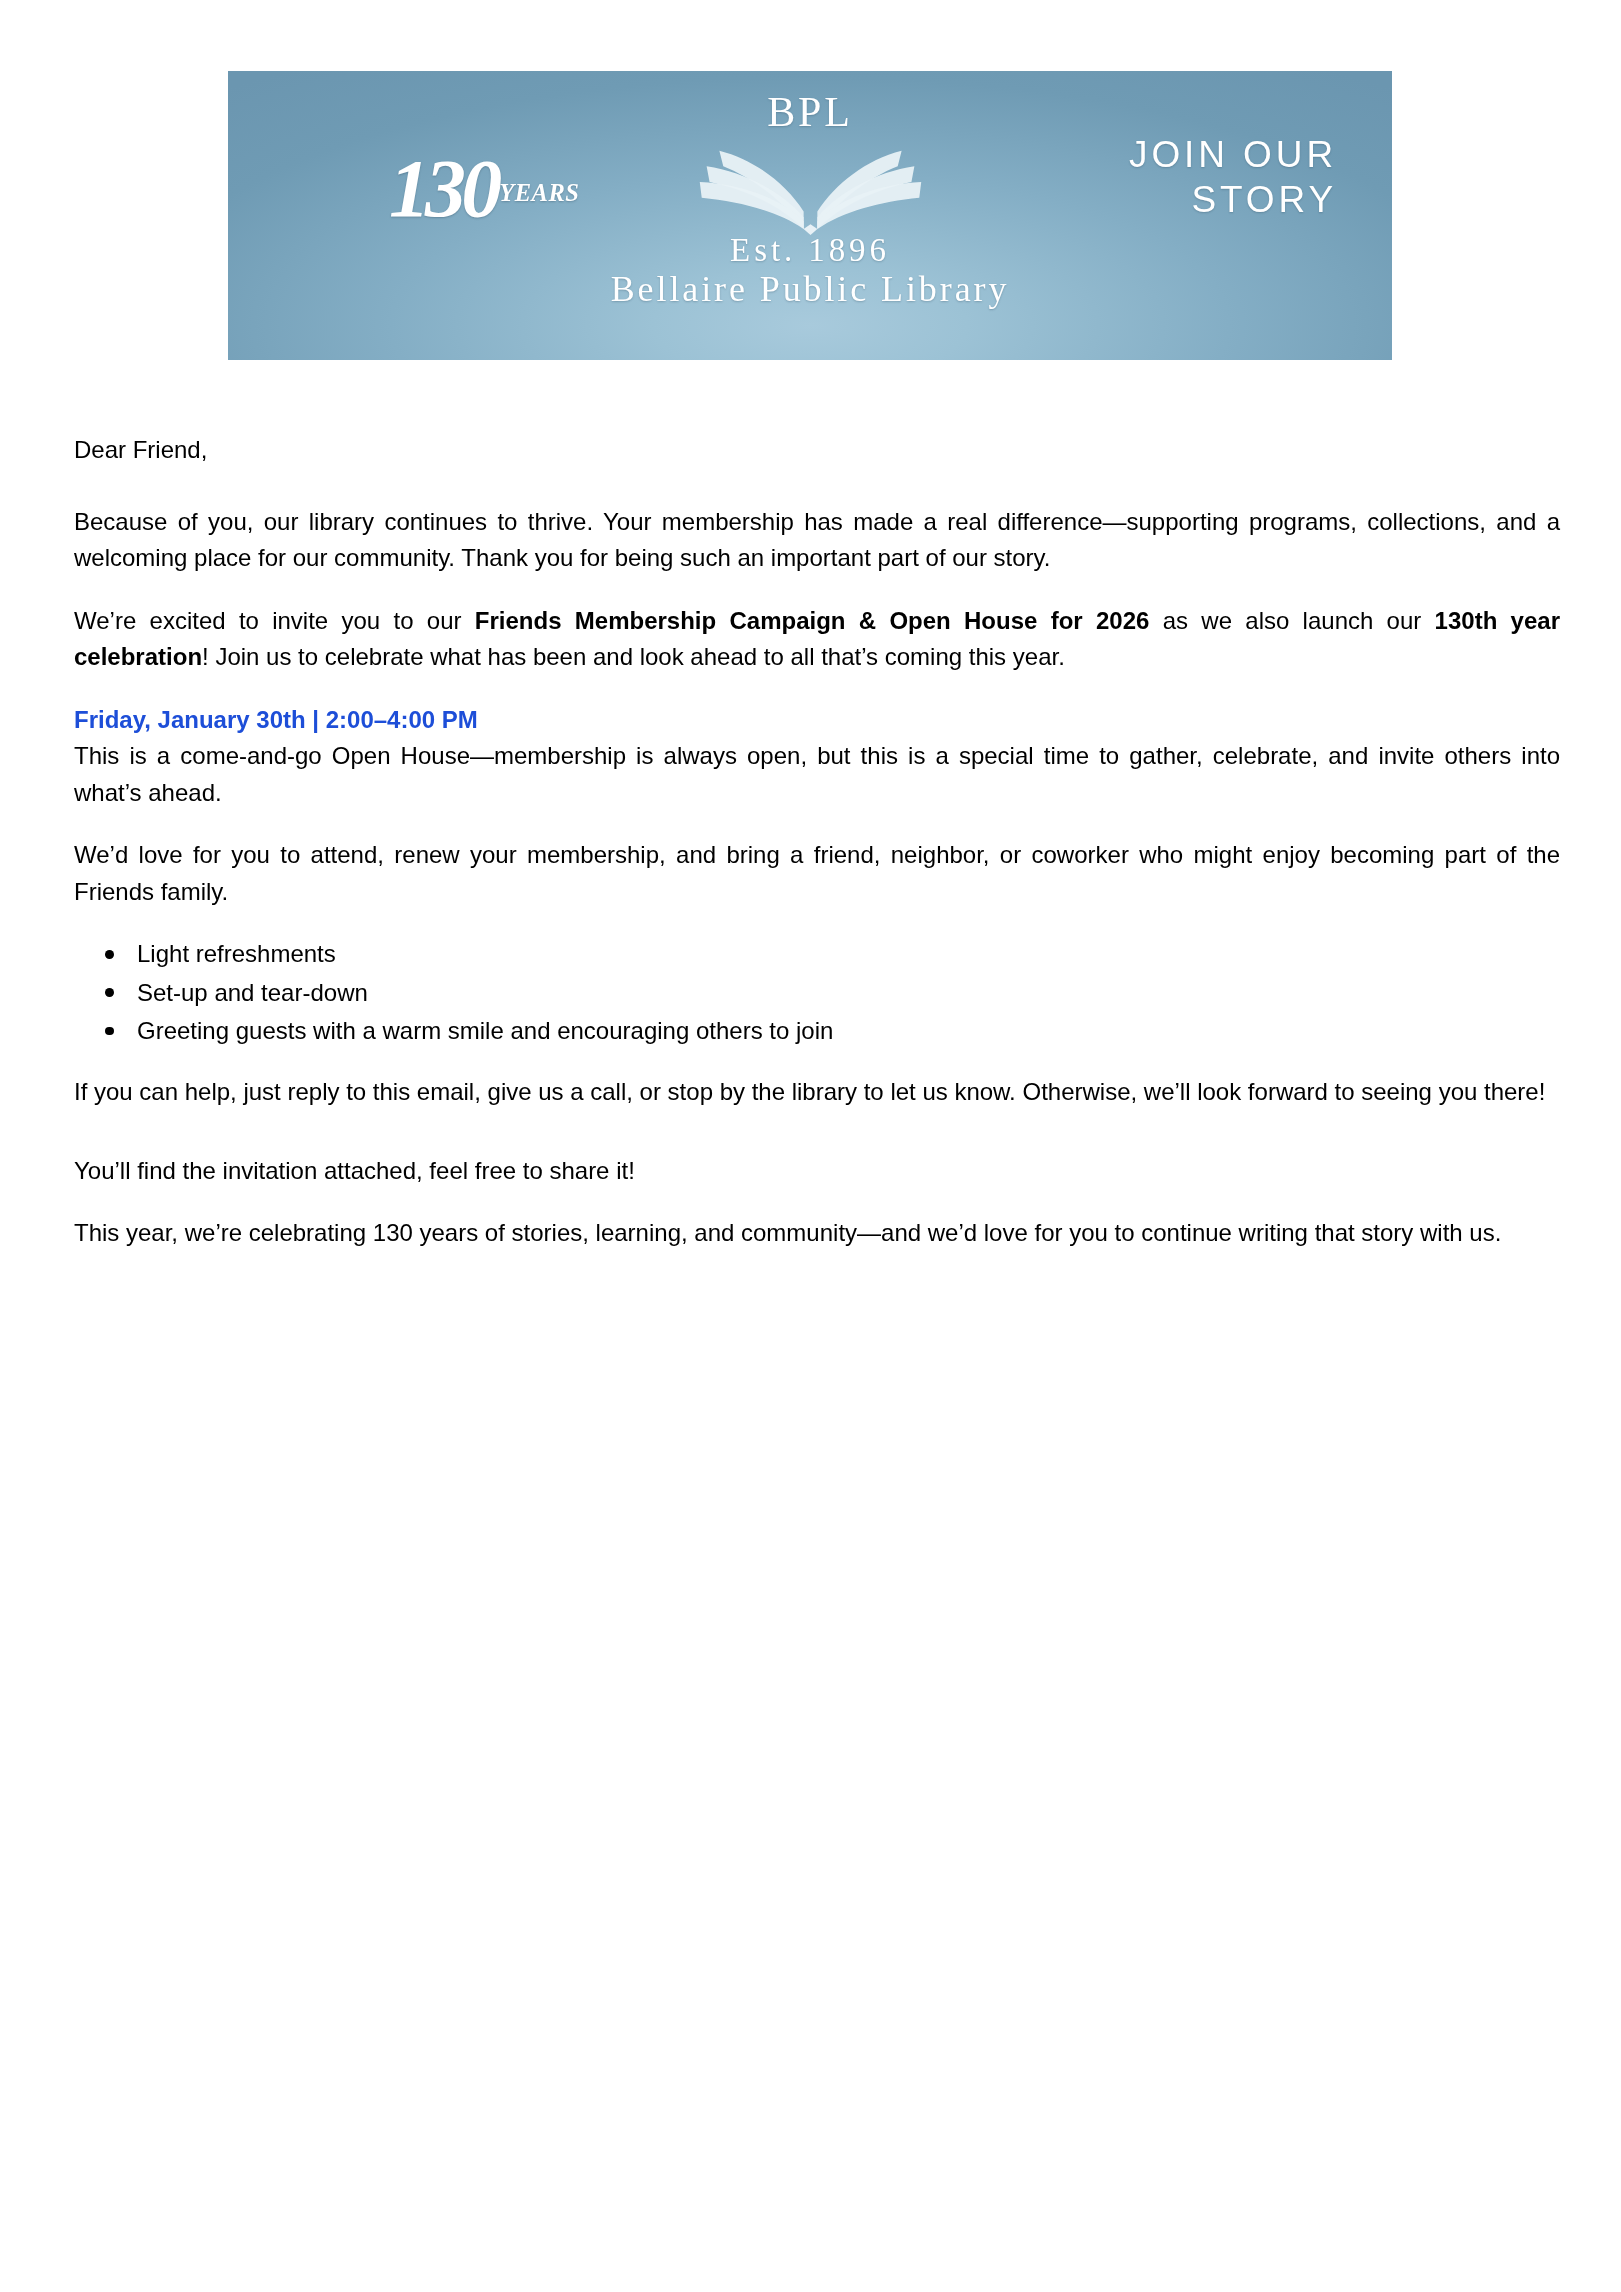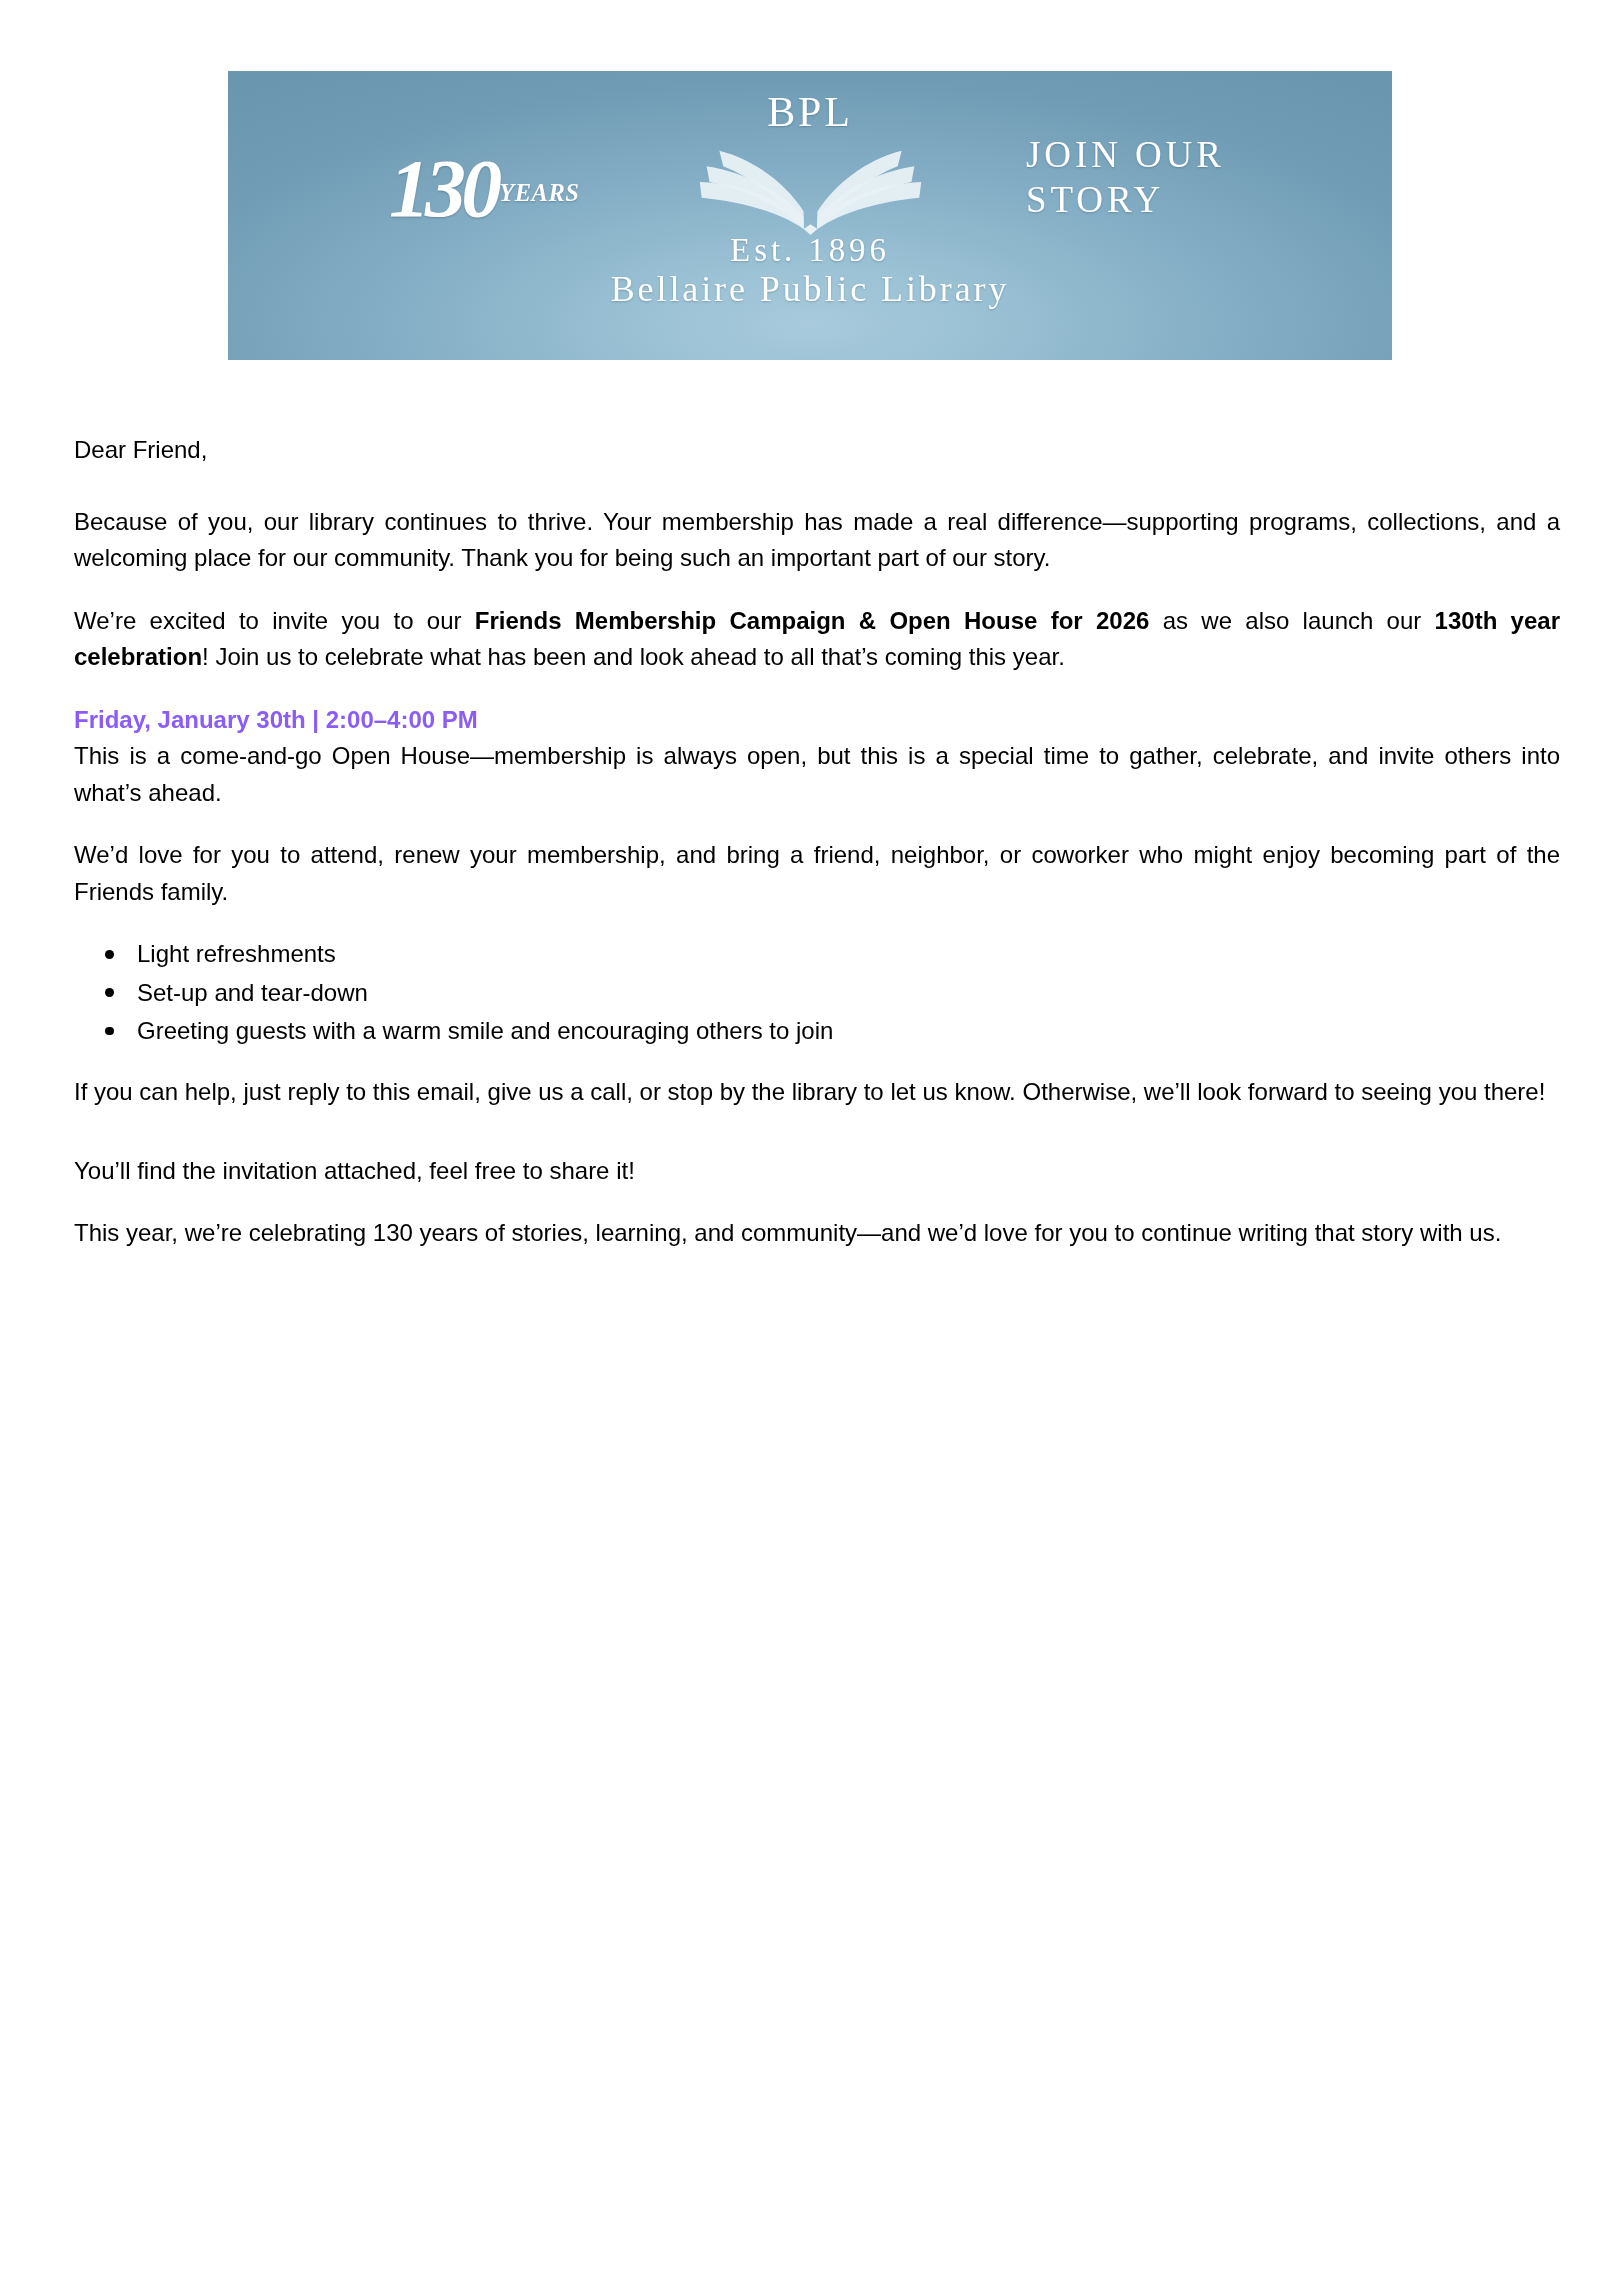--- a/index.html
+++ b/index.html
@@ -100,25 +100,25 @@
     font-size: 36px;
     letter-spacing: 2.9px;
     line-height: 1.12;
     color: #ffffff;
     text-shadow: 0 1px 2px rgba(40,70,90,0.30);
   }
 
   
   .join-story {
     position: absolute;
-    right: 72px;
+    right: 55px;
     top: 61px;
     width: 294px;
-    text-align: left;
-    font-family: Liberation Serif, serif;
+    text-align: right;
+    font-family: Liberation Sans, sans-serif;
     font-size: 37px;
     line-height: 1.22;
     letter-spacing: 3.9px;
     color: #ffffff;
     text-shadow: 0 1px 2px rgba(40,70,90,0.30);
   }
 
   
   .letter {
     position: absolute;
@@ -137,21 +137,21 @@
   .p.tight { margin-bottom: 0; }
   .p.salutation { margin-bottom: 35px; }
   .p.no-justify { text-align: left; margin-top: 42px; }
   .bold { font-weight: 700; }
 
   .date-line {
     font-size: 24px;
     line-height: 1.53;
     font-weight: 700;
     margin: 0;
-    color: #8b5cf6;
+    color: #1d4ed8;
   }
 
   ul.helpers {
     margin: 13.7px 0 25.5px 0;
     padding: 0;
     list-style: none;
   }
   ul.helpers li {
     font-size: 24px;
     line-height: 1.48;

